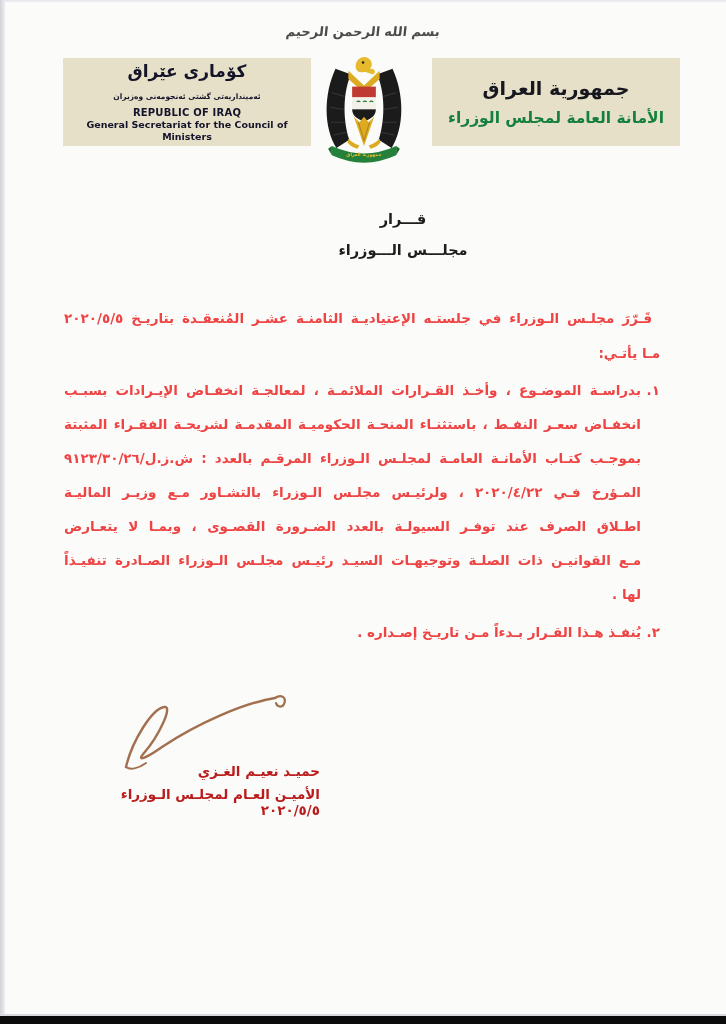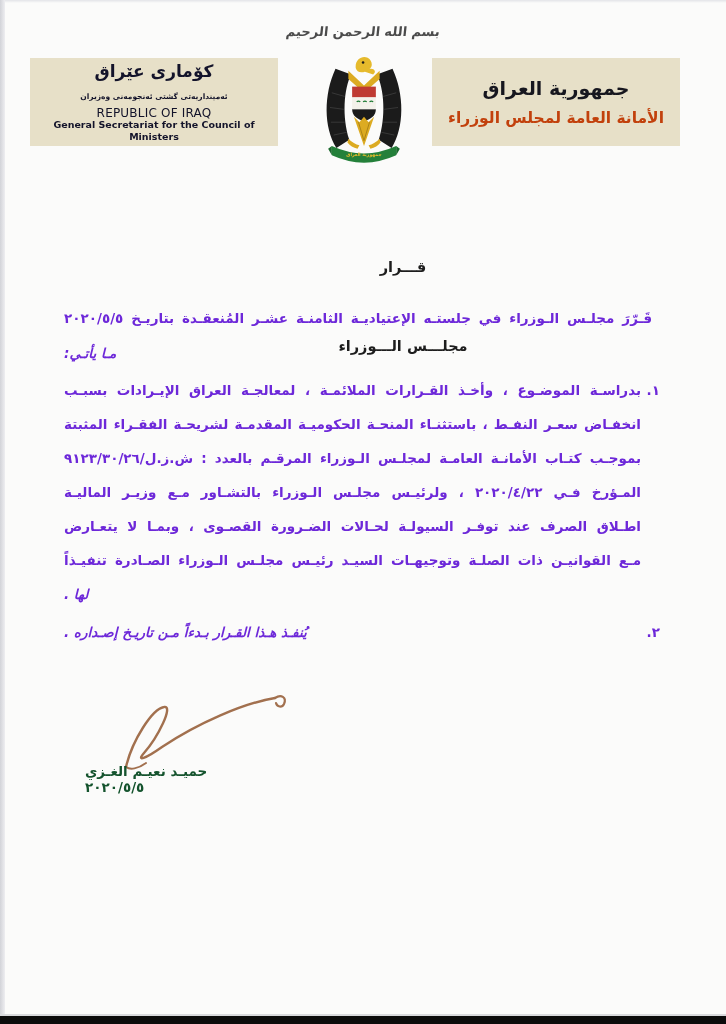--- a/index.html
+++ b/index.html
@@ -15,52 +15,52 @@
   .scan-bar-bottom{position:absolute;left:0;bottom:0;width:100%;height:8px;
     background:#0b0b0b;border-top:2px solid #d9dadd;}
 
   .bismillah{
     position:absolute;top:24px;left:0;width:100%;text-align:center;
     font-size:13px;font-weight:bold;color:#4b4b4b;letter-spacing:-0.5px;
     transform:skewX(-6deg);
   }
 
   .banner{position:absolute;top:58px;height:88px;background:#e7e0c8;}
-  .banner.left{left:30px;width:248px;}
+  .banner.left{left:63px;width:248px;}
   .banner.right{left:432px;width:248px;}
   .banner-inner{width:100%;height:100%;display:flex;flex-direction:column;
     align-items:center;justify-content:center;text-align:center;color:#13132a;}
   .ku-title{font-size:17px;font-weight:bold;line-height:20px;}
   .ku-sub{font-size:7.5px;font-weight:bold;line-height:10px;margin-top:11px;}
-  .en-title{font-size:12px;font-weight:normal;line-height:12px;margin-top:5px;letter-spacing:.2px;}
+  .en-title{font-size:10px;font-weight:bold;line-height:12px;margin-top:5px;letter-spacing:.2px;}
   .en-sub{font-size:9.5px;font-weight:bold;line-height:12px;}
   .ar-title{font-size:19px;font-weight:bold;line-height:24px;color:#17171f;}
-  .ar-sub{font-size:15.5px;font-weight:bold;line-height:20px;margin-top:8px;color:#c2410c;}
+  .ar-sub{font-size:15.5px;font-weight:bold;line-height:20px;margin-top:8px;color:#15803d;}
 
   .emblem{position:absolute;left:317px;top:56px;width:94px;height:114px;}
 
   .doc-title{position:absolute;top:204px;left:80px;width:646px;text-align:center;
     direction:rtl;color:#1d1d1d;}
-  .doc-title .t-line{font-size:14.5px;font-weight:bold;line-height:31px;margin-top:48px;}
+  .doc-title .t-line{font-size:14.5px;font-weight:bold;line-height:31px;}
 
   .body-text{position:absolute;top:301px;right:66px;left:64px;direction:rtl;
-    color:#6d28d9;font-size:13.5px;font-weight:bold;}
+    color:#ef4444;font-size:13.5px;font-weight:bold;}
   .intro .line{line-height:35px;}
   .l-just{text-align:justify;text-align-last:justify;}
-  .l-start{text-align:left;font-style:italic;}
+  .l-start{text-align:right;}
   .intro .line.first{text-indent:8px;}
 
   .item{display:flex;direction:rtl;margin-top:2px;}
   .item .num{width:19px;flex:0 0 19px;line-height:34px;}
   .item .lines{flex:1;min-width:0;}
   .item .line{line-height:34px;}
   .item.second{margin-top:4px;}
 
-  .sig-block{position:absolute;left:85px;top:693px;width:235px;text-align:left;
-    direction:rtl;color:#14532d;}
+  .sig-block{position:absolute;left:85px;top:693px;width:235px;text-align:right;
+    direction:rtl;color:#b91c1c;}
   .sig-scribble{display:block;margin:0 auto;margin-right:18px;}
   .sig-name{font-size:13.5px;font-weight:bold;margin-top:-16px;}
   .sig-title{font-size:13.5px;font-weight:bold;margin-top:7px;}
   .sig-date{font-size:13.5px;font-weight:bold;}
 </style>
 </head>
 <body>
 
 <div class="scan-edge-top"></div>
 <div class="scan-edge-left"></div>
@@ -126,41 +126,42 @@
 
 <div class="body-text">
   <div class="intro">
     <div class="line first l-just">قَـرّرَ مجلـس الـوزراء في جلستـه الإعتياديـة الثامنـة عشـر المُنعقـدة بتاريـخ ٢٠٢٠/٥/٥</div>
     <div class="line l-start">مـا يأتـي:</div>
   </div>
 
   <div class="item">
     <div class="num">١.</div>
     <div class="lines">
-      <div class="line l-just">بدراسـة الموضـوع ، وأخـذ القـرارات الملائمـة ، لمعالجـة العراق الإيـرادات بسبـب</div>
+      <div class="line l-just">بدراسـة الموضـوع ، وأخـذ القـرارات الملائمـة ، لمعالجـة انخفـاض الإيـرادات بسبـب</div>
       <div class="line l-just">انخفـاض سعـر النفـط ، باستثنـاء المنحـة الحكوميـة المقدمـة لشريحـة الفقـراء المثبتة</div>
       <div class="line l-just">بموجـب كتـاب الأمانـة العامـة لمجلـس الـوزراء المرقـم بالعدد : ش.ز.ل/‏٢٦/‏٣٠/‏٩١٢٣</div>
       <div class="line l-just">المـؤرخ فـي ٢٠٢٠/٤/٢٢ ، ولرئيـس مجلـس الـوزراء بالتشـاور مـع وزيـر الماليـة</div>
-      <div class="line l-just">اطـلاق الصرف عند توفـر السيولـة لحـالات الضـرورة القصـوى ، وبمـا لا يتعـارض</div>
+      <div class="line l-just">اطـلاق الصرف عند توفـر السيولـة بالعدد الضـرورة القصـوى ، وبمـا لا يتعـارض</div>
       <div class="line l-just">مـع القوانيـن ذات الصلـة وتوجيهـات السيـد رئيـس مجلـس الـوزراء الصـادرة تنفيـذاً</div>
       <div class="line l-start">لها .</div>
     </div>
   </div>
 
   <div class="item second">
     <div class="num">٢.</div>
     <div class="lines">
       <div class="line l-start">يُنفـذ هـذا القـرار بـدءاً مـن تاريـخ إصـداره .</div>
     </div>
   </div>
 </div>
 
 <div class="sig-block">
   <svg class="sig-scribble" width="190" height="86" viewBox="0 0 190 86">
     <path d="M14,74 C20,48 40,16 52,14 C62,12 46,44 32,60 C24,69 33,66 50,54 C86,30 132,10 163,5" fill="none" stroke="#a2704e" stroke-width="2.4" stroke-linecap="round"></path>
     <path d="M163,5 C169,1 175,4 172,11 C170,15 165,14 164,10" fill="none" stroke="#a2704e" stroke-width="2.2" stroke-linecap="round"></path>
     <path d="M14,74 C18,77 26,76 34,70" fill="none" stroke="#a2704e" stroke-width="2" stroke-linecap="round"></path>
   </svg>
   <div class="sig-name">حميـد نعيـم الغـزي</div>
+  <div class="sig-title">الأميـن العـام لمجلـس الـوزراء</div>
   <div class="sig-date">٢٠٢٠/٥/٥</div>
 </div>
 
 <div class="scan-bar-bottom"></div>
 
 </body></html>

